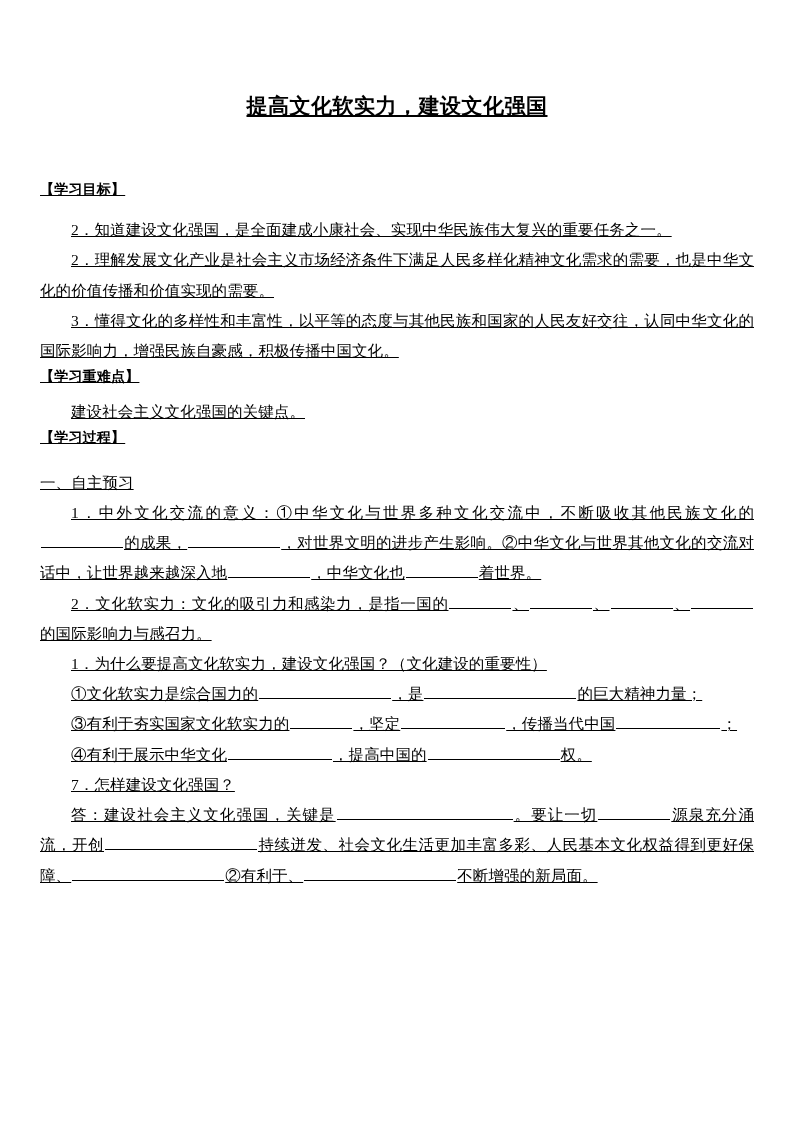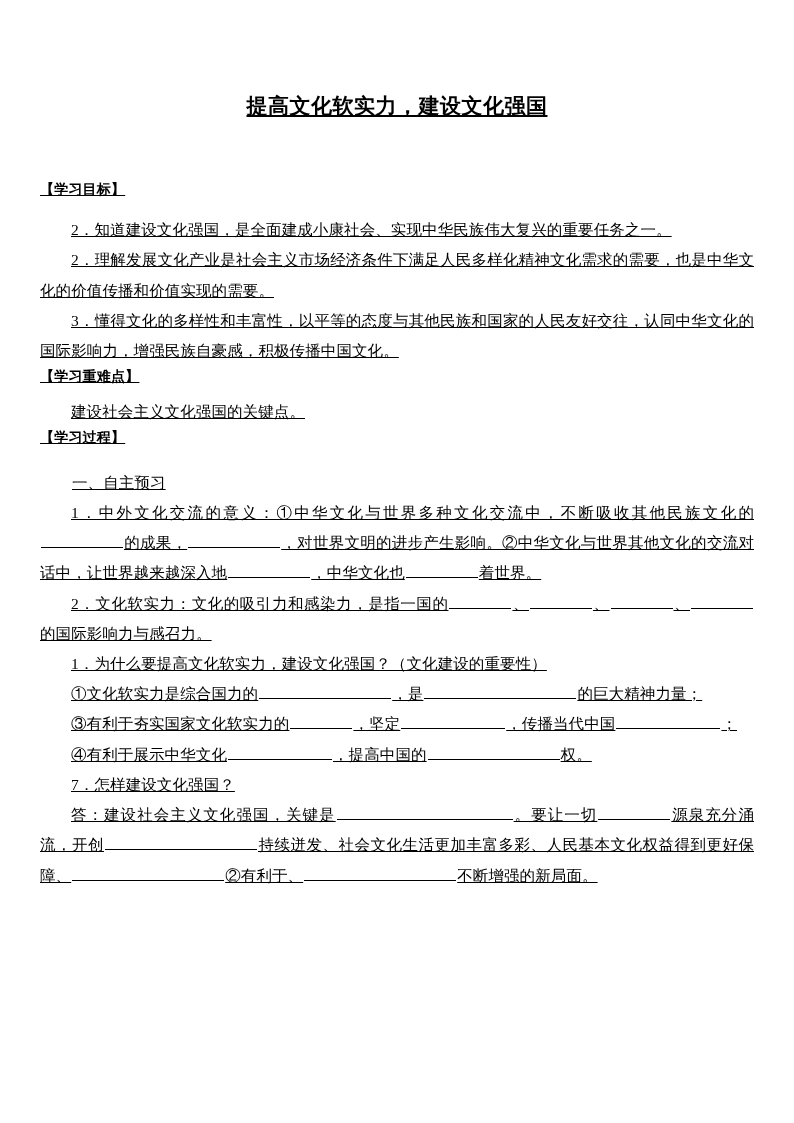--- a/index.html
+++ b/index.html
@@ -49,21 +49,20 @@
     padding: 0;
     text-align: justify;
     text-justify: inter-ideograph;
     letter-spacing: 0.1px;
   }
   .indent {
     text-indent: 31px;
   }
   .hang {
     text-indent: 0;
-    margin-left: 32px;
   }
   .sp-title-gap { height: 58px; }
   .gap-sm { height: 8px; }
   .gap-md { height: 13px; }
   .gap-lg { height: 18px; }
 
   .blank {
     display: inline-block;
     border-bottom: 1.3px solid #000;
     vertical-align: baseline;

